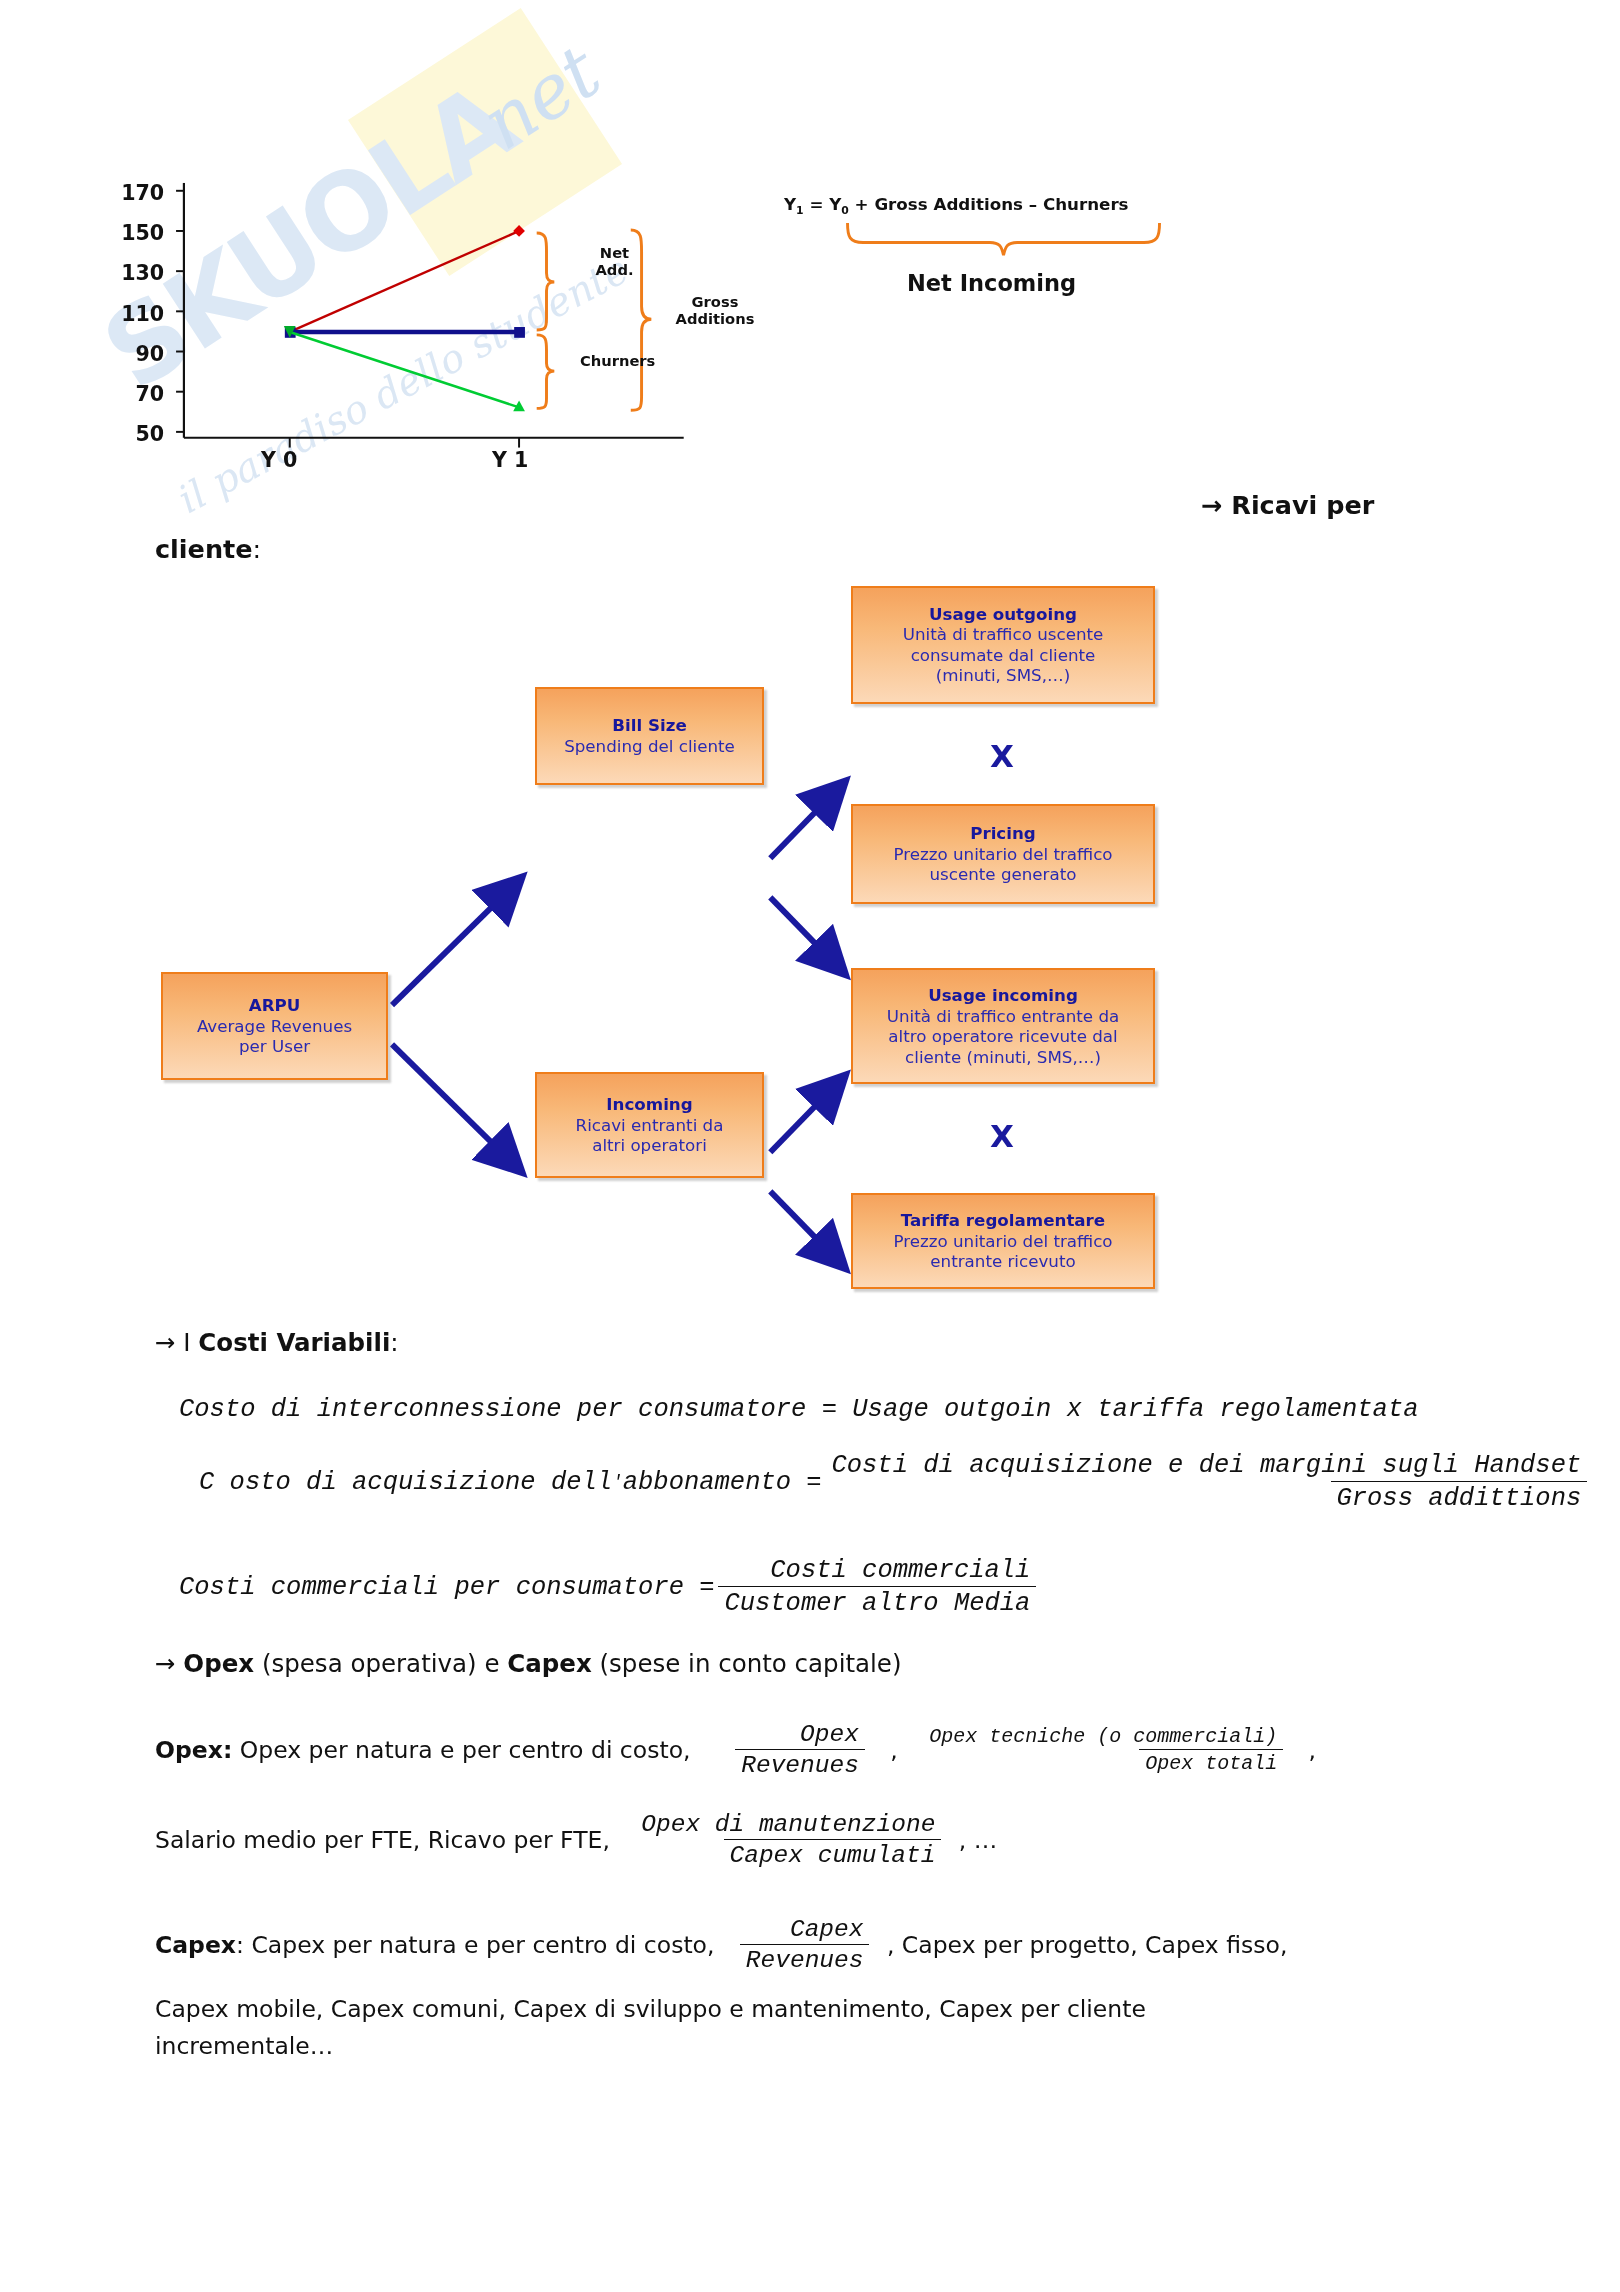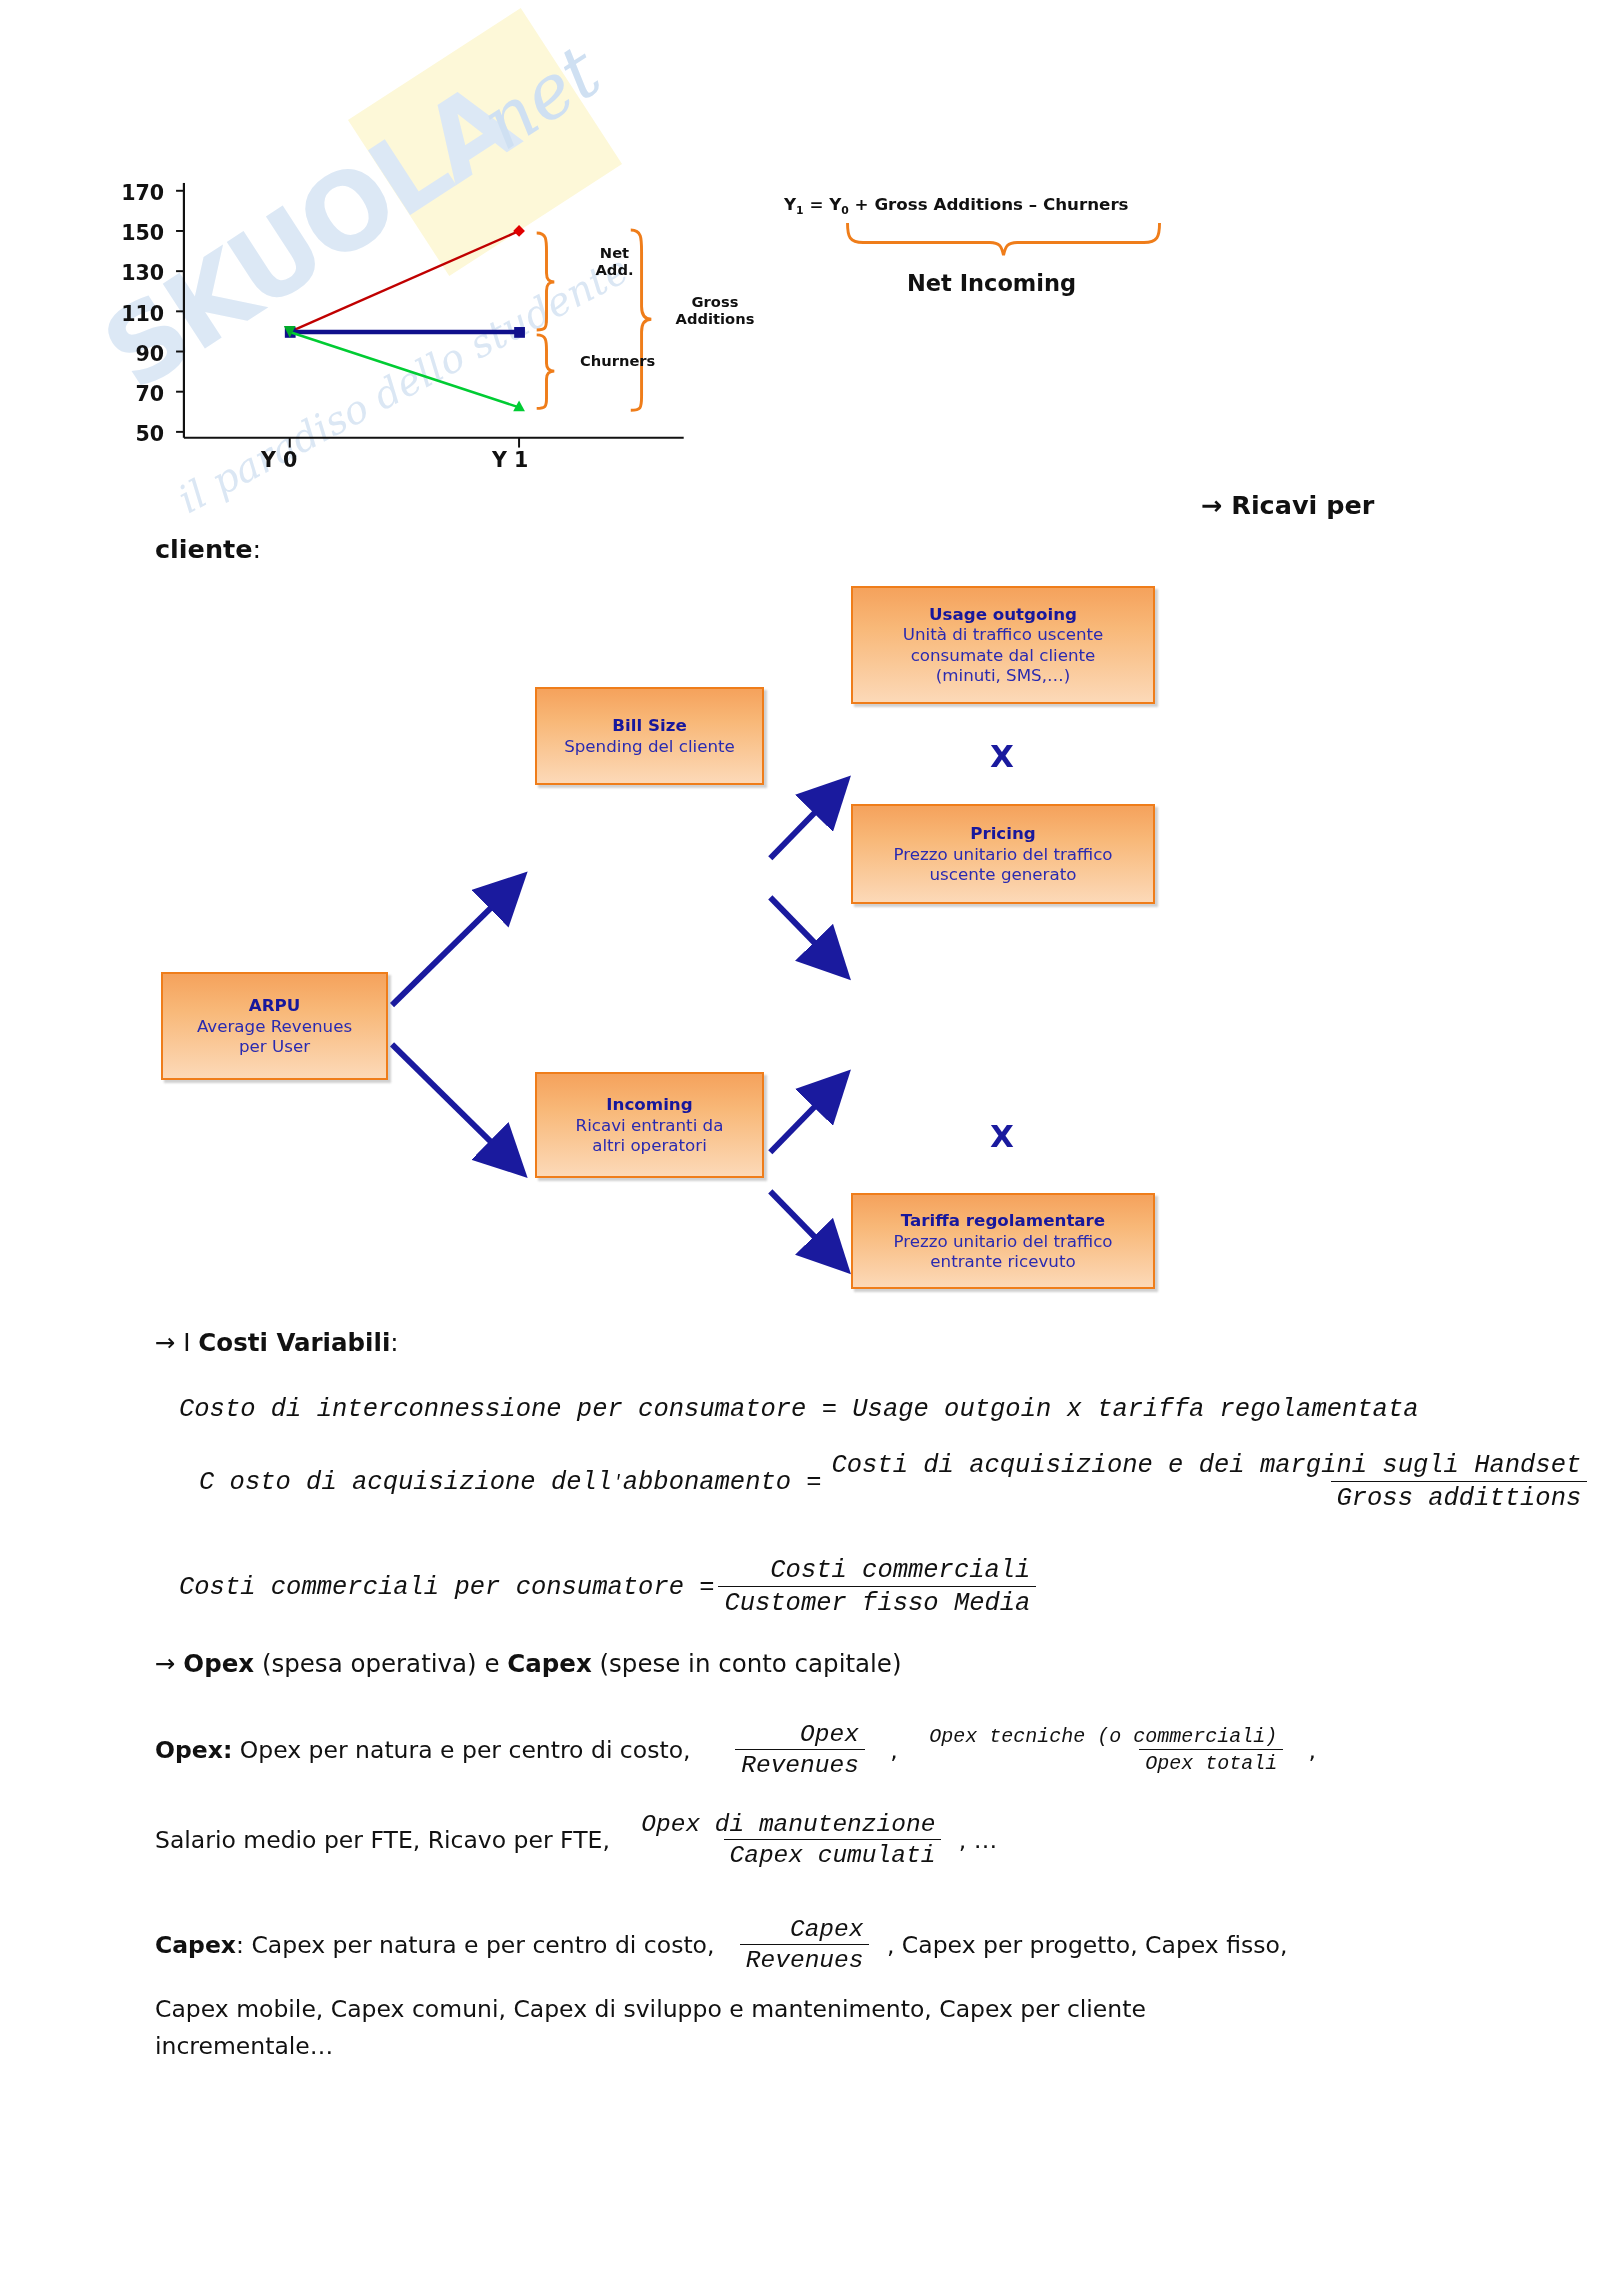--- a/index.html
+++ b/index.html
@@ -335,20 +335,26 @@
       </div>
 
       <div class="xmul" style="left:990px; top:174px;">X</div>
 
       <div class="node" style="left:851px; top:240px; width:304px; height:100px;">
         <div class="ttl">Pricing</div>
         <div class="desc">Prezzo unitario del traffico</div>
         <div class="desc">uscente generato</div>
       </div>
 
+      <div class="node" style="left:851px; top:404px; width:304px; height:116px;">
+        <div class="ttl">Usage incoming</div>
+        <div class="desc">Unità di traffico entrante da</div>
+        <div class="desc">altro operatore ricevute dal</div>
+        <div class="desc">cliente (minuti, SMS,…)</div>
+      </div>
 
       <div class="node" style="left:535px; top:508px; width:229px; height:106px;">
         <div class="ttl">Incoming</div>
         <div class="desc">Ricavi entranti da</div>
         <div class="desc">altri operatori</div>
       </div>
 
       <div class="xmul" style="left:990px; top:554px;">X</div>
 
       <div class="node" style="left:851px; top:629px; width:304px; height:96px;">
@@ -374,21 +380,21 @@
           <span class="den">Gross addittions</span>
         </span>
       </div>
     </div>
 
     <div style="position:absolute; left:179px; top:1556px;">
       <div class="inline-row mathit" style="font-size:25.5px;">
         <span>Costi commerciali per consumatore =</span>
         <span class="frac">
           <span class="num">Costi commerciali</span>
-          <span class="den">Customer fisso Media</span>
+          <span class="den">Customer altro Media</span>
         </span>
       </div>
     </div>
 
     <div class="body-text" style="left:155px; top:1649px; font-size:24.5px;">
       <span>→ </span><b>Opex</b><span> (spesa operativa) e </span><b>Capex</b><span> (spese in conto capitale)</span>
     </div>
 
     <div style="position:absolute; left:155px; top:1721px;">
       <div class="inline-row" style="font-size:23.5px; color:#111;">

